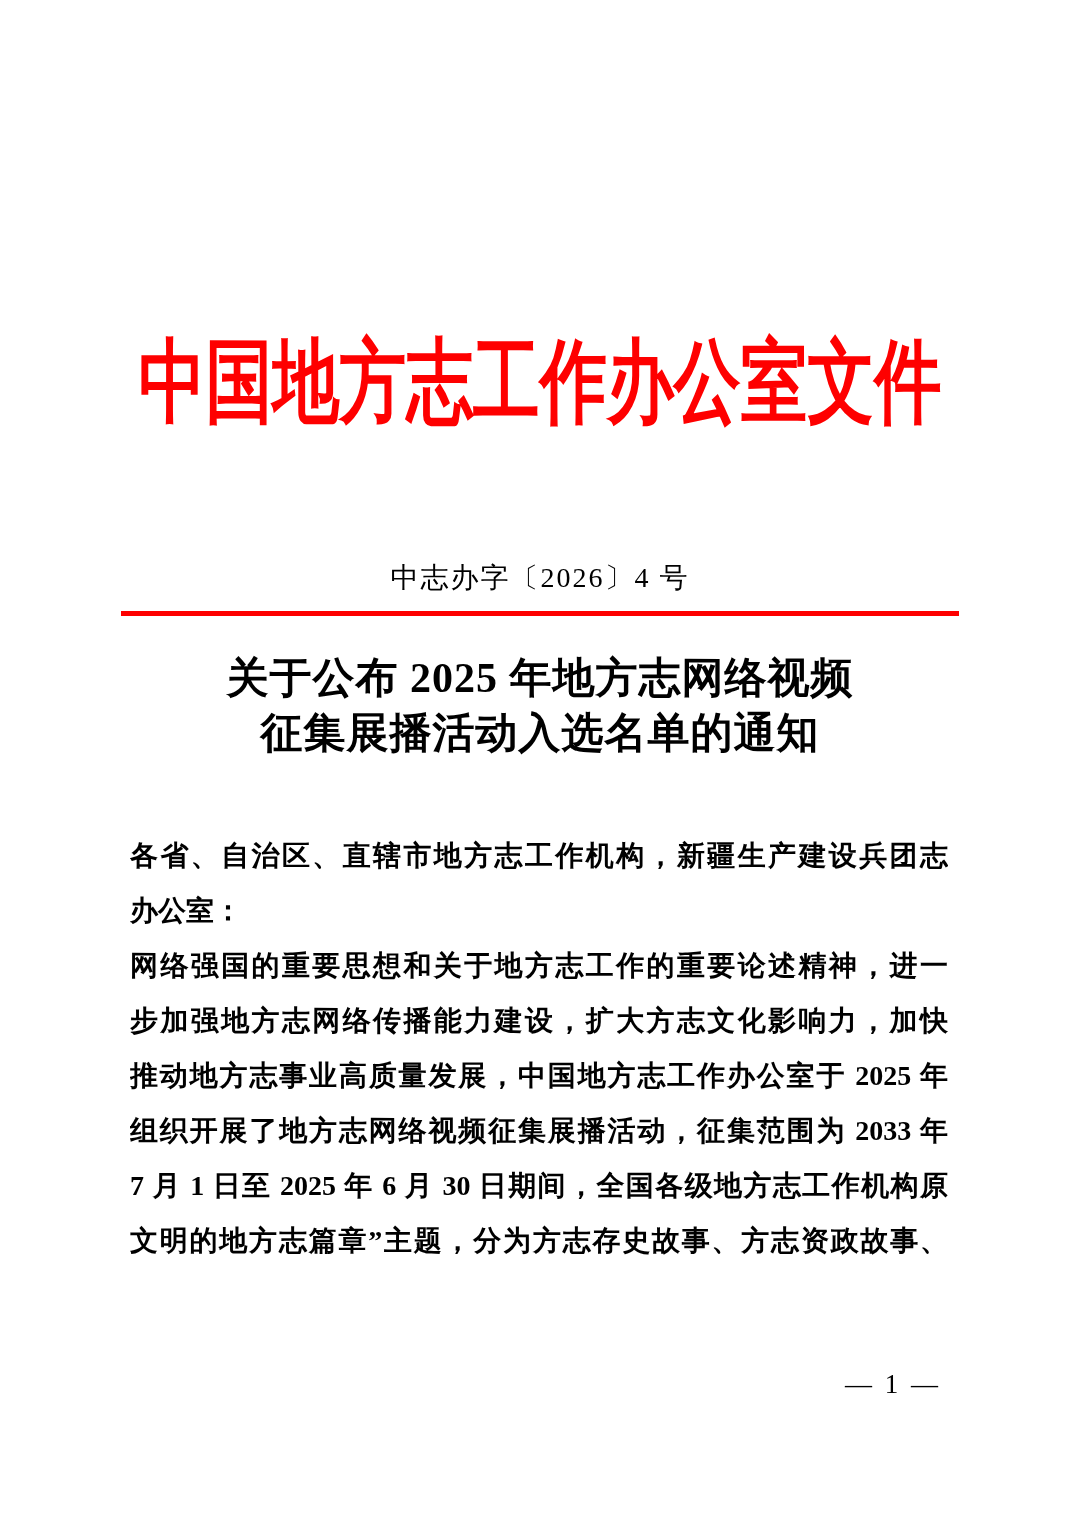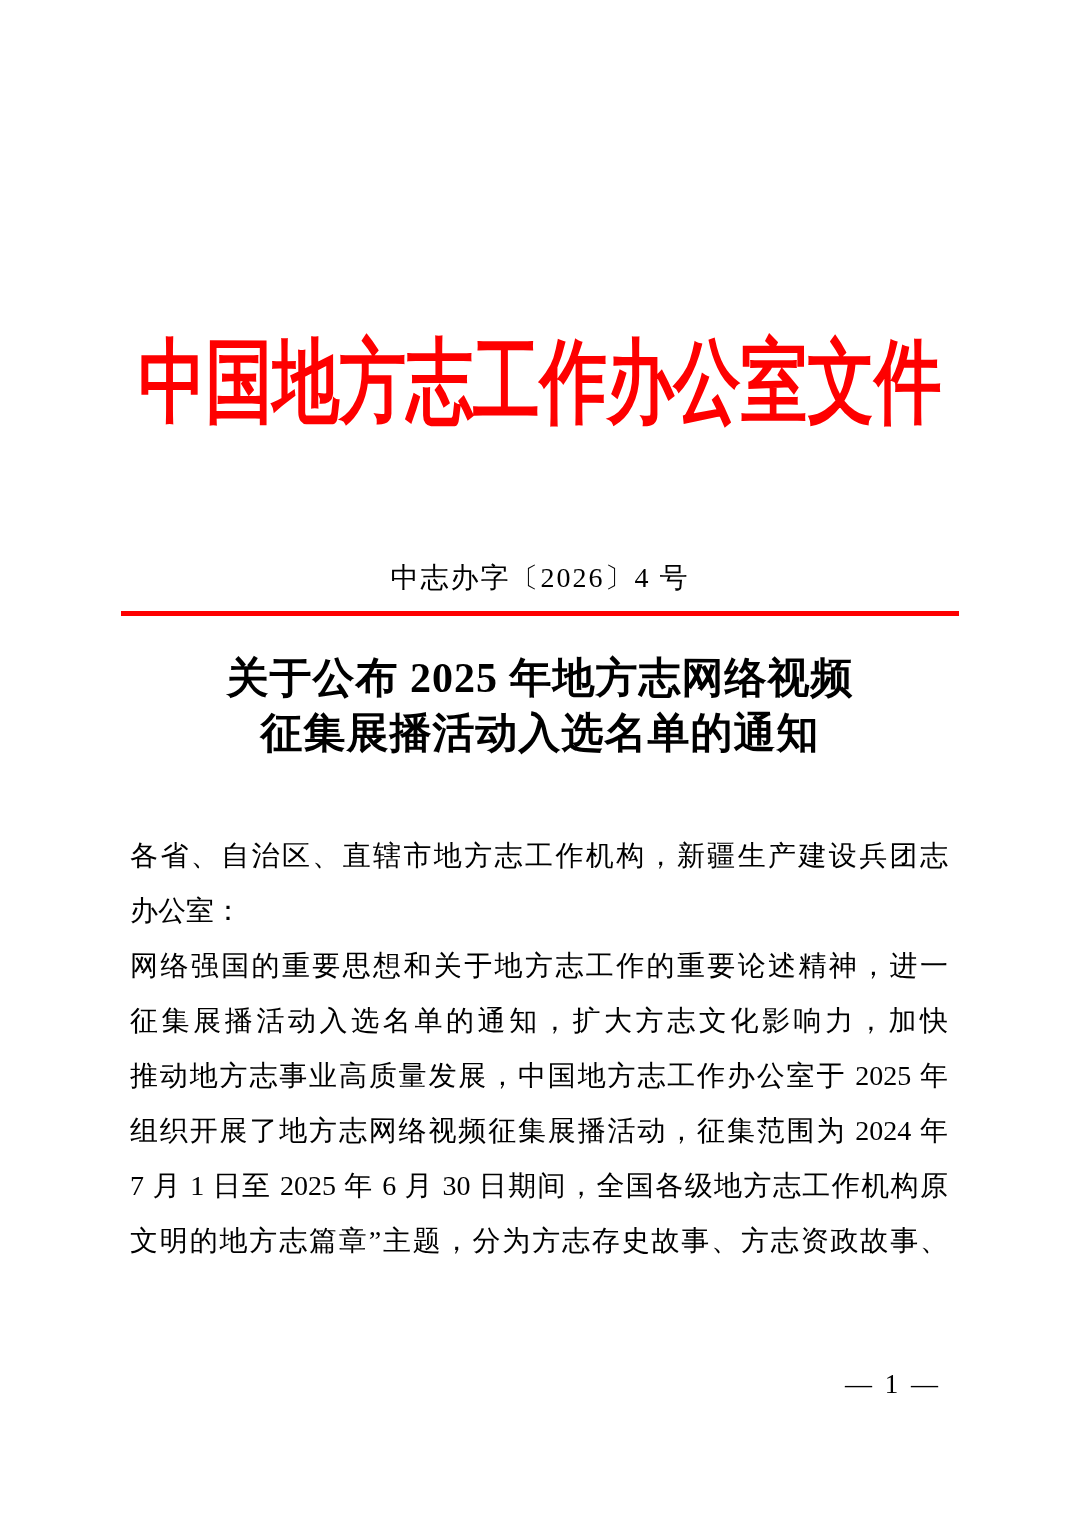--- a/index.html
+++ b/index.html
@@ -65,20 +65,21 @@
     width: 818px;
     font-size: 28px;
     line-height: 55px;
   }
   .body-line {
     height: 55px;
     text-align: justify;
     text-align-last: justify;
     overflow: hidden;
     white-space: normal;
+    font-weight: bold;
   }
   .body-line.no-justify {
     text-align: right;
     text-align-last: left;
   }
   .body-line.indent {
     text-indent: 58px;
   }
   .page-number {
     position: absolute;
@@ -103,22 +104,22 @@
 
   <div class="doc-title">
     <div>关于公布 2025 年地方志网络视频</div>
     <div>征集展播活动入选名单的通知</div>
   </div>
 
   <div class="body-text">
     <div class="body-line">各省、自治区、直辖市地方志工作机构，新疆生产建设兵团志</div>
     <div class="body-line no-justify">办公室：</div>
     <div class="body-line">网络强国的重要思想和关于地方志工作的重要论述精神，进一</div>
-    <div class="body-line">征集展播活动入选名单的通知，扩大方志文化影响力，加快</div>
+    <div class="body-line">步加强地方志网络传播能力建设，扩大方志文化影响力，加快</div>
     <div class="body-line">推动地方志事业高质量发展，中国地方志工作办公室于 2025 年</div>
-    <div class="body-line">组织开展了地方志网络视频征集展播活动，征集范围为 2024 年</div>
+    <div class="body-line">组织开展了地方志网络视频征集展播活动，征集范围为 2033 年</div>
     <div class="body-line">7 月 1 日至 2025 年 6 月 30 日期间，全国各级地方志工作机构原</div>
     <div class="body-line">文明的地方志篇章”主题，分为方志存史故事、方志资政故事、</div>
   </div>
 
   <div class="page-number">— 1 —</div>
 
 </div>
 
 </body></html>

